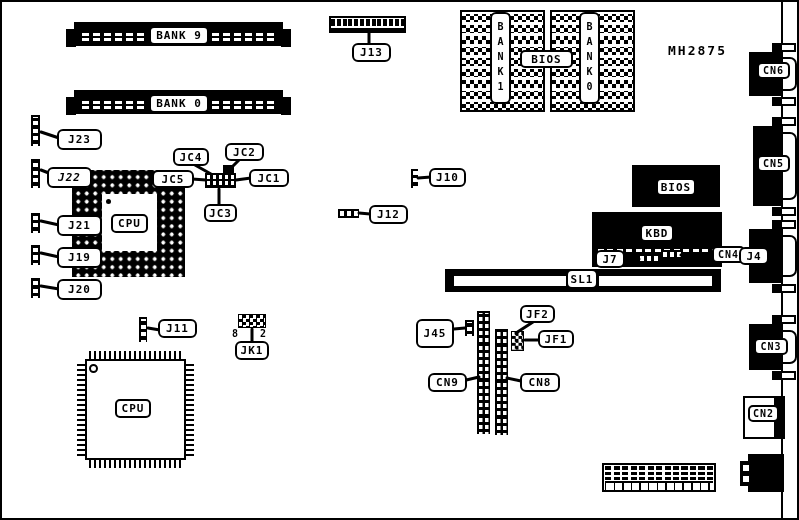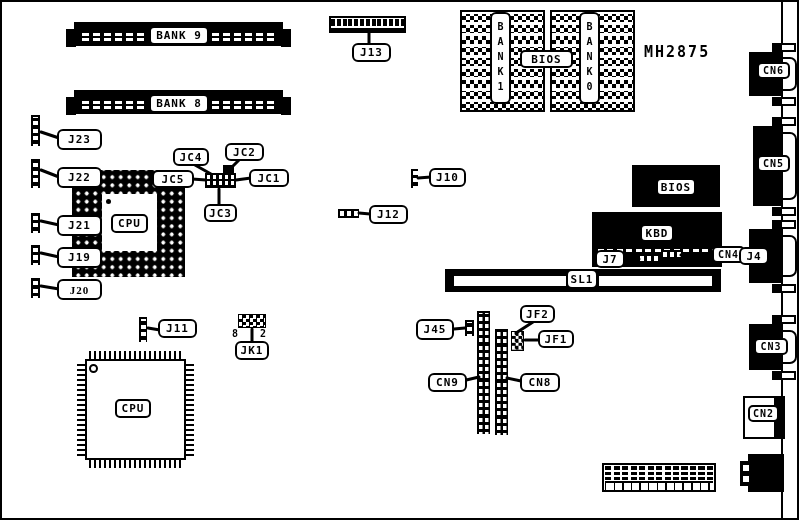--- a/index.html
+++ b/index.html
@@ -72,64 +72,64 @@
   <div class="abs chiplabel" style="left:147px;top:24px;width:60px;height:19px;">
       <span>BANK 9</span>
     </div>
 
   <div class="abs blk" style="left:72px;top:88px;width:209px;height:24px;"></div>
   <div class="abs blk" style="left:64px;top:95px;width:10px;height:18px;"></div>
   <div class="abs blk" style="left:279px;top:95px;width:10px;height:18px;"></div>
   <div class="abs simm-dashes" style="left:80px;top:99px;width:66px;height:8px;"></div>
   <div class="abs simm-dashes" style="left:210px;top:99px;width:64px;height:8px;"></div>
   <div class="abs chiplabel" style="left:147px;top:92px;width:60px;height:19px;">
-      <span>BANK 8</span>
+      <span>BANK 0</span>
     </div>
 
   <div class="abs j13-conn" style="left:327px;top:14px;width:77px;height:17px;"></div>
   <div class="abs callout" style="left:350px;top:41px;width:39px;height:19px;">
       <span>J13</span>
     </div>
 
   <div class="abs cache-module" style="left:458px;top:8px;width:85px;height:102px;"></div>
   <div class="abs cache-module" style="left:548px;top:8px;width:85px;height:102px;"></div>
   <div class="abs vlabel" style="left:488px;top:10px;width:21px;height:92px;">
       <span>BANK1</span>
     </div>
   <div class="abs vlabel" style="left:577px;top:10px;width:21px;height:92px;">
       <span>BANK0</span>
     </div>
   <div class="abs chiplabel" style="left:518px;top:48px;width:53px;height:18px;">
       <span>BIOS</span>
     </div>
 
-  <div class="abs" style="left:642px;top:41px;font-size:15px;font-weight:bold;letter-spacing:2px;">MH2875</div>
+  <div class="abs" style="left:666px;top:41px;font-size:13px;font-weight:bold;letter-spacing:2px;">MH2875</div>
 
   <div class="abs pin-v" style="left:29px;top:113px;width:9px;height:31px;"></div>
   <div class="abs callout" style="left:55px;top:127px;width:45px;height:21px;">
       <span>J23</span>
     </div>
 
   <div class="abs pin-v" style="left:29px;top:157px;width:9px;height:29px;"></div>
-  <div class="abs callout" style="left:55px;top:165px;width:45px;height:21px;">
+  <div class="abs callout" style="left:45px;top:165px;width:45px;height:21px;font-style:italic;">
       <span>J22</span>
     </div>
 
   <div class="abs pin-v" style="left:29px;top:211px;width:9px;height:20px;"></div>
   <div class="abs callout" style="left:55px;top:213px;width:45px;height:21px;">
       <span>J21</span>
     </div>
 
   <div class="abs pin-v" style="left:29px;top:243px;width:9px;height:20px;"></div>
   <div class="abs callout" style="left:55px;top:245px;width:45px;height:21px;">
       <span>J19</span>
     </div>
 
   <div class="abs pin-v" style="left:29px;top:276px;width:9px;height:20px;"></div>
-  <div class="abs callout" style="left:55px;top:277px;width:45px;height:21px;font-family:Liberation Serif, serif;">
+  <div class="abs callout" style="left:55px;top:277px;width:45px;height:21px;">
       <span>J20</span>
     </div>
 
   <div class="abs pga" style="left:70px;top:168px;width:113px;height:107px;"></div>
   <div class="abs" style="left:100px;top:192px;width:55px;height:57px;background:#fff;"></div>
   <div class="abs blk" style="left:104px;top:197px;width:5px;height:5px;border-radius:50%;"></div>
   <div class="abs chiplabel" style="left:109px;top:212px;width:37px;height:19px;">
       <span>CPU</span>
     </div>
 
@@ -203,21 +203,21 @@
   <div class="abs qfp-pins-h" style="left:87px;top:349px;width:93px;height:8px;"></div>
   <div class="abs qfp-pins-h" style="left:87px;top:458px;width:93px;height:8px;"></div>
   <div class="abs qfp-pins-v" style="left:75px;top:361px;width:8px;height:93px;"></div>
   <div class="abs qfp-pins-v" style="left:184px;top:361px;width:8px;height:93px;"></div>
   <div class="abs qfp-body" style="left:83px;top:357px;width:101px;height:101px;"></div>
   <div class="abs" style="left:87px;top:362px;width:9px;height:9px;border:2px solid #000;border-radius:50%;background:#fff;"></div>
   <div class="abs chiplabel" style="left:113px;top:397px;width:36px;height:19px;">
       <span>CPU</span>
     </div>
 
-  <div class="abs callout" style="left:414px;top:317px;width:38px;height:21px;">
+  <div class="abs callout" style="left:414px;top:317px;width:38px;height:29px;">
       <span>J45</span>
     </div>
   <div class="abs pin-v" style="left:463px;top:318px;width:9px;height:16px;"></div>
 
   <div class="abs dual-col" style="left:475px;top:309px;width:13px;height:123px;"></div>
   <div class="abs dual-col" style="left:493px;top:327px;width:13px;height:106px;"></div>
 
   <div class="abs callout" style="left:518px;top:303px;width:35px;height:18px;">
       <span>JF2</span>
     </div>

